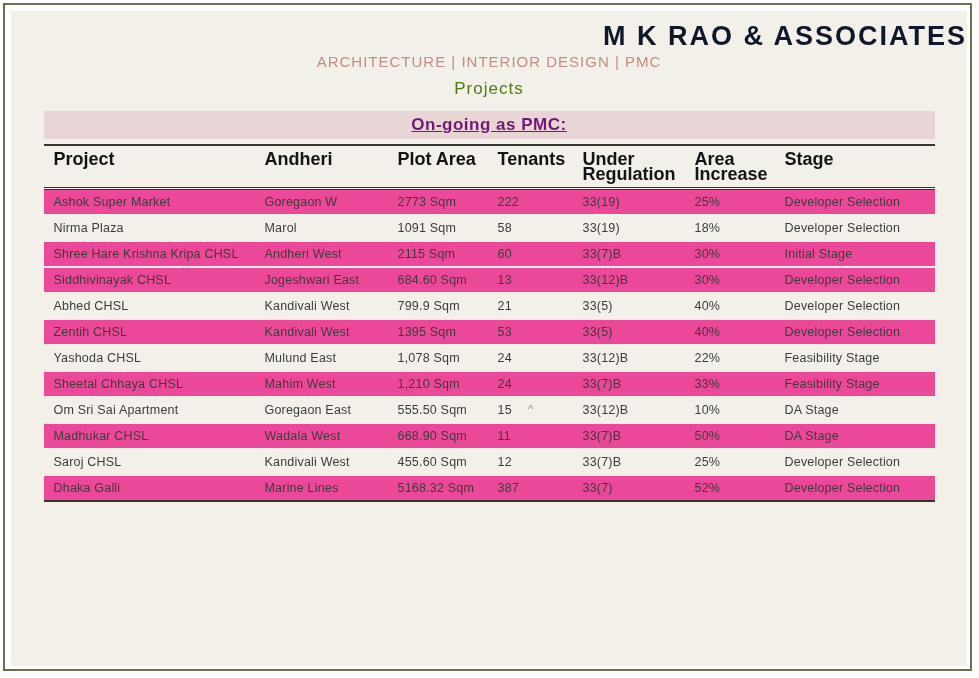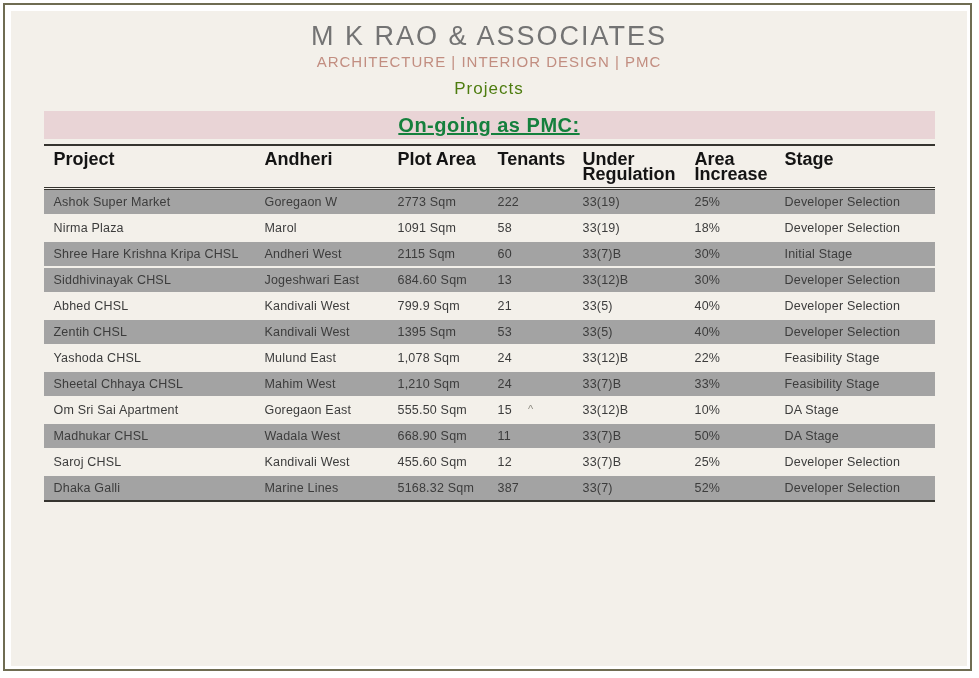--- a/index.html
+++ b/index.html
@@ -25,23 +25,24 @@
   .page-content {
     position: absolute;
     left: 11px; top: 11px;
     width: 956px; height: 655px;
     background: #f3f0ea;
   }
   .doc-header { text-align: center; padding-top: 10px; }
   .doc-title {
     font-size: 27px;
     line-height: 31px;
-    color: #737373;
+    color: #0f172a;
     letter-spacing: 2px;
-    font-weight: normal;
+    font-weight: bold;
+    text-align: right;
   }
   .doc-subtitle {
     font-size: 15px;
     line-height: 19px;
     color: #c28e81;
     letter-spacing: 1px;
   }
   .doc-pagelabel {
     font-size: 17px;
     line-height: 21px;
@@ -49,23 +50,23 @@
     color: #4d7c0f;
     letter-spacing: 1px;
   }
   .banner {
     width: 891px;
     height: 28px;
     margin: 12px auto 0 auto;
     background: #e9d4d6;
     text-align: center;
     line-height: 28px;
-    font-size: 20px;
+    font-size: 17px;
     font-weight: bold;
-    color: #15803d;
+    color: #701a75;
     text-decoration: underline;
     letter-spacing: 0.5px;
   }
   table.projects-table {
     width: 891px;
     margin: 5px auto 0 auto;
     border-collapse: collapse;
     table-layout: fixed;
     font-size: 12.5px;
     color: #3c3c3c;
@@ -94,21 +95,21 @@
   }
   .projects-table tbody td {
     padding: 5px 4px 5px 10px;
     height: 14px;
     line-height: 14px;
     white-space: nowrap;
     overflow: hidden;
     letter-spacing: 0.2px;
   }
   .projects-table tbody tr { border-bottom: 2px solid #35342f00; }
-  .projects-table tbody tr.band { background: #a3a3a3; padding-left: 35px; }
+  .projects-table tbody tr.band { background: #ec4899; padding-left: 35px; }
   .projects-table tbody tr:last-child { border-bottom: 2px solid #35342f; }
   .cursor-artifact {
     position: absolute;
     left: 517px;
     top: 392px;
     font-size: 11px;
     color: #8d8b82;
     pointer-events: none;
   }
 </style>

